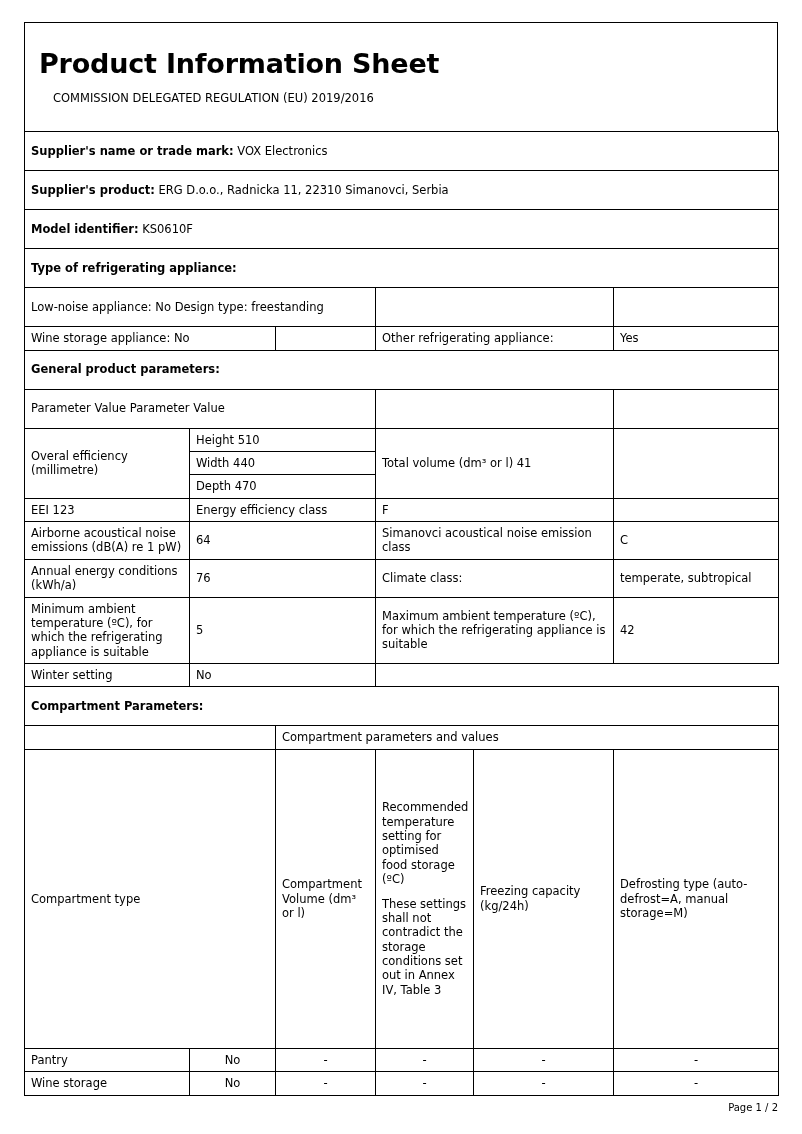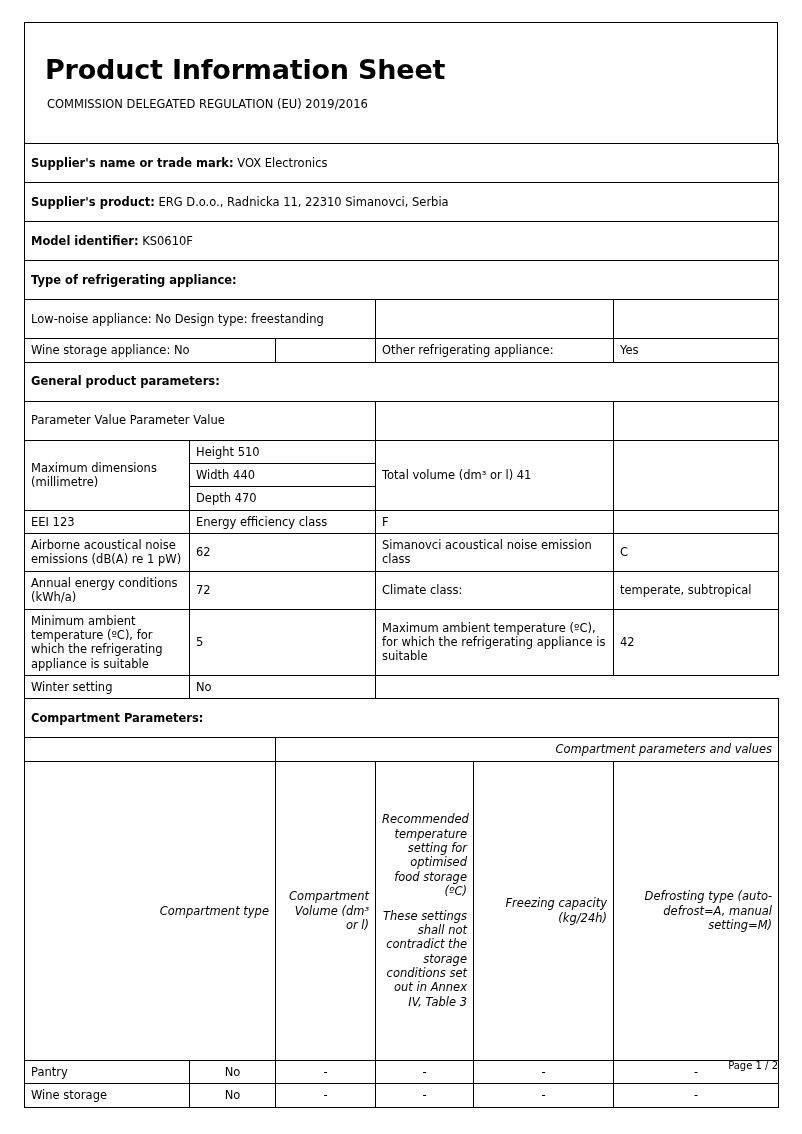--- a/index.html
+++ b/index.html
@@ -22,21 +22,21 @@
   }
   .doc-title {
     font-size: 27px;
     font-weight: bold;
     letter-spacing: -0.2px;
     margin: 0 0 10px 10px;
     padding-top: 20px;
   }
   .doc-subtitle {
     font-size: 11.5px;
-    margin: 0 0 22px 12px;
+    margin: 0 0 22px 24px;
   }
   table {
     border-collapse: collapse;
     width: 100%;
     table-layout: fixed;
     font-size: 11.5px;
   }
   td {
     border: 1px solid #000000;
     padding: 4px 6px;
@@ -44,33 +44,32 @@
     line-height: 1.25;
   }
   .nb { border: none; }
   .no-left { border-left: none; }
   .no-right { border-right: none; }
   .bold { font-weight: bold; }
   .tall { height: 30px; }
   .top-frame {
     border: 1px solid #000000;
     border-bottom: none;
-    padding: 10px;
+    padding: 4px;
   }
   .footer {
     position: absolute;
     right: 24px;
-    top: 1060px;
+    top: 1102px;
     font-size: 10px;
     text-align: right;
   }
   .compartment-head td {
-    text-align: right;
+    text-align: left;
     vertical-align: middle;
-    font-style: italic;
   }
   .vtall {
     height: 290px;
   }
   .dash-row td {
     text-align: center;
     border-radius: 10px;
   }
   .dash-row td.left {
     text-align: left;
@@ -145,49 +144,49 @@
       <td colspan="6" class="tall bold">General product parameters:</td>
     </tr>
 
     <tr>
       <td colspan="3" class="tall">Parameter Value Parameter Value</td>
       <td colspan="2"></td>
       <td></td>
     </tr>
 
     <tr>
-      <td rowspan="3">Maximum dimensions (millimetre)</td>
+      <td rowspan="3">Overal efficiency (millimetre)</td>
       <td colspan="2">Height 510</td>
       <td colspan="2" rowspan="3">Total volume (dm³ or l) 41</td>
       <td rowspan="3"></td>
     </tr>
     <tr>
       <td colspan="2">Width 440</td>
     </tr>
     <tr>
       <td colspan="2">Depth 470</td>
     </tr>
 
     <tr>
       <td>EEI 123</td>
       <td colspan="2">Energy efficiency class</td>
       <td colspan="2">F</td>
       <td></td>
     </tr>
 
     <tr>
       <td>Airborne acoustical noise emissions (dB(A) re 1 pW)</td>
-      <td colspan="2">62</td>
+      <td colspan="2">64</td>
       <td colspan="2">Simanovci acoustical noise emission class</td>
       <td>C</td>
     </tr>
 
     <tr>
       <td>Annual energy conditions (kWh/a)</td>
-      <td colspan="2">72</td>
+      <td colspan="2">76</td>
       <td colspan="2">Climate class:</td>
       <td>temperate, subtropical</td>
     </tr>
 
     <tr>
       <td>Minimum ambient temperature (ºC), for which the refrigerating appliance is suitable</td>
       <td colspan="2">5</td>
       <td colspan="2">Maximum ambient temperature (ºC), for which the refrigerating appliance is suitable</td>
       <td>42</td>
     </tr>
@@ -210,21 +209,21 @@
 
     <tr class="compartment-head">
       <td colspan="2" class="vtall">Compartment type</td>
       <td>Compartment Volume (dm³ or l)</td>
       <td>
         <div>Recommended temperature setting for optimised food storage (ºC)</div>
         <div style="height:10px"></div>
         <div>These settings shall not contradict the storage conditions set out in Annex IV, Table 3</div>
       </td>
       <td>Freezing capacity (kg/24h)</td>
-      <td>Defrosting type (auto-defrost=A, manual setting=M)</td>
+      <td>Defrosting type (auto-defrost=A, manual storage=M)</td>
     </tr>
 
     <tr class="dash-row">
       <td class="left">Pantry</td>
       <td>No</td>
       <td>-</td>
       <td>-</td>
       <td>-</td>
       <td>-</td>
     </tr>

